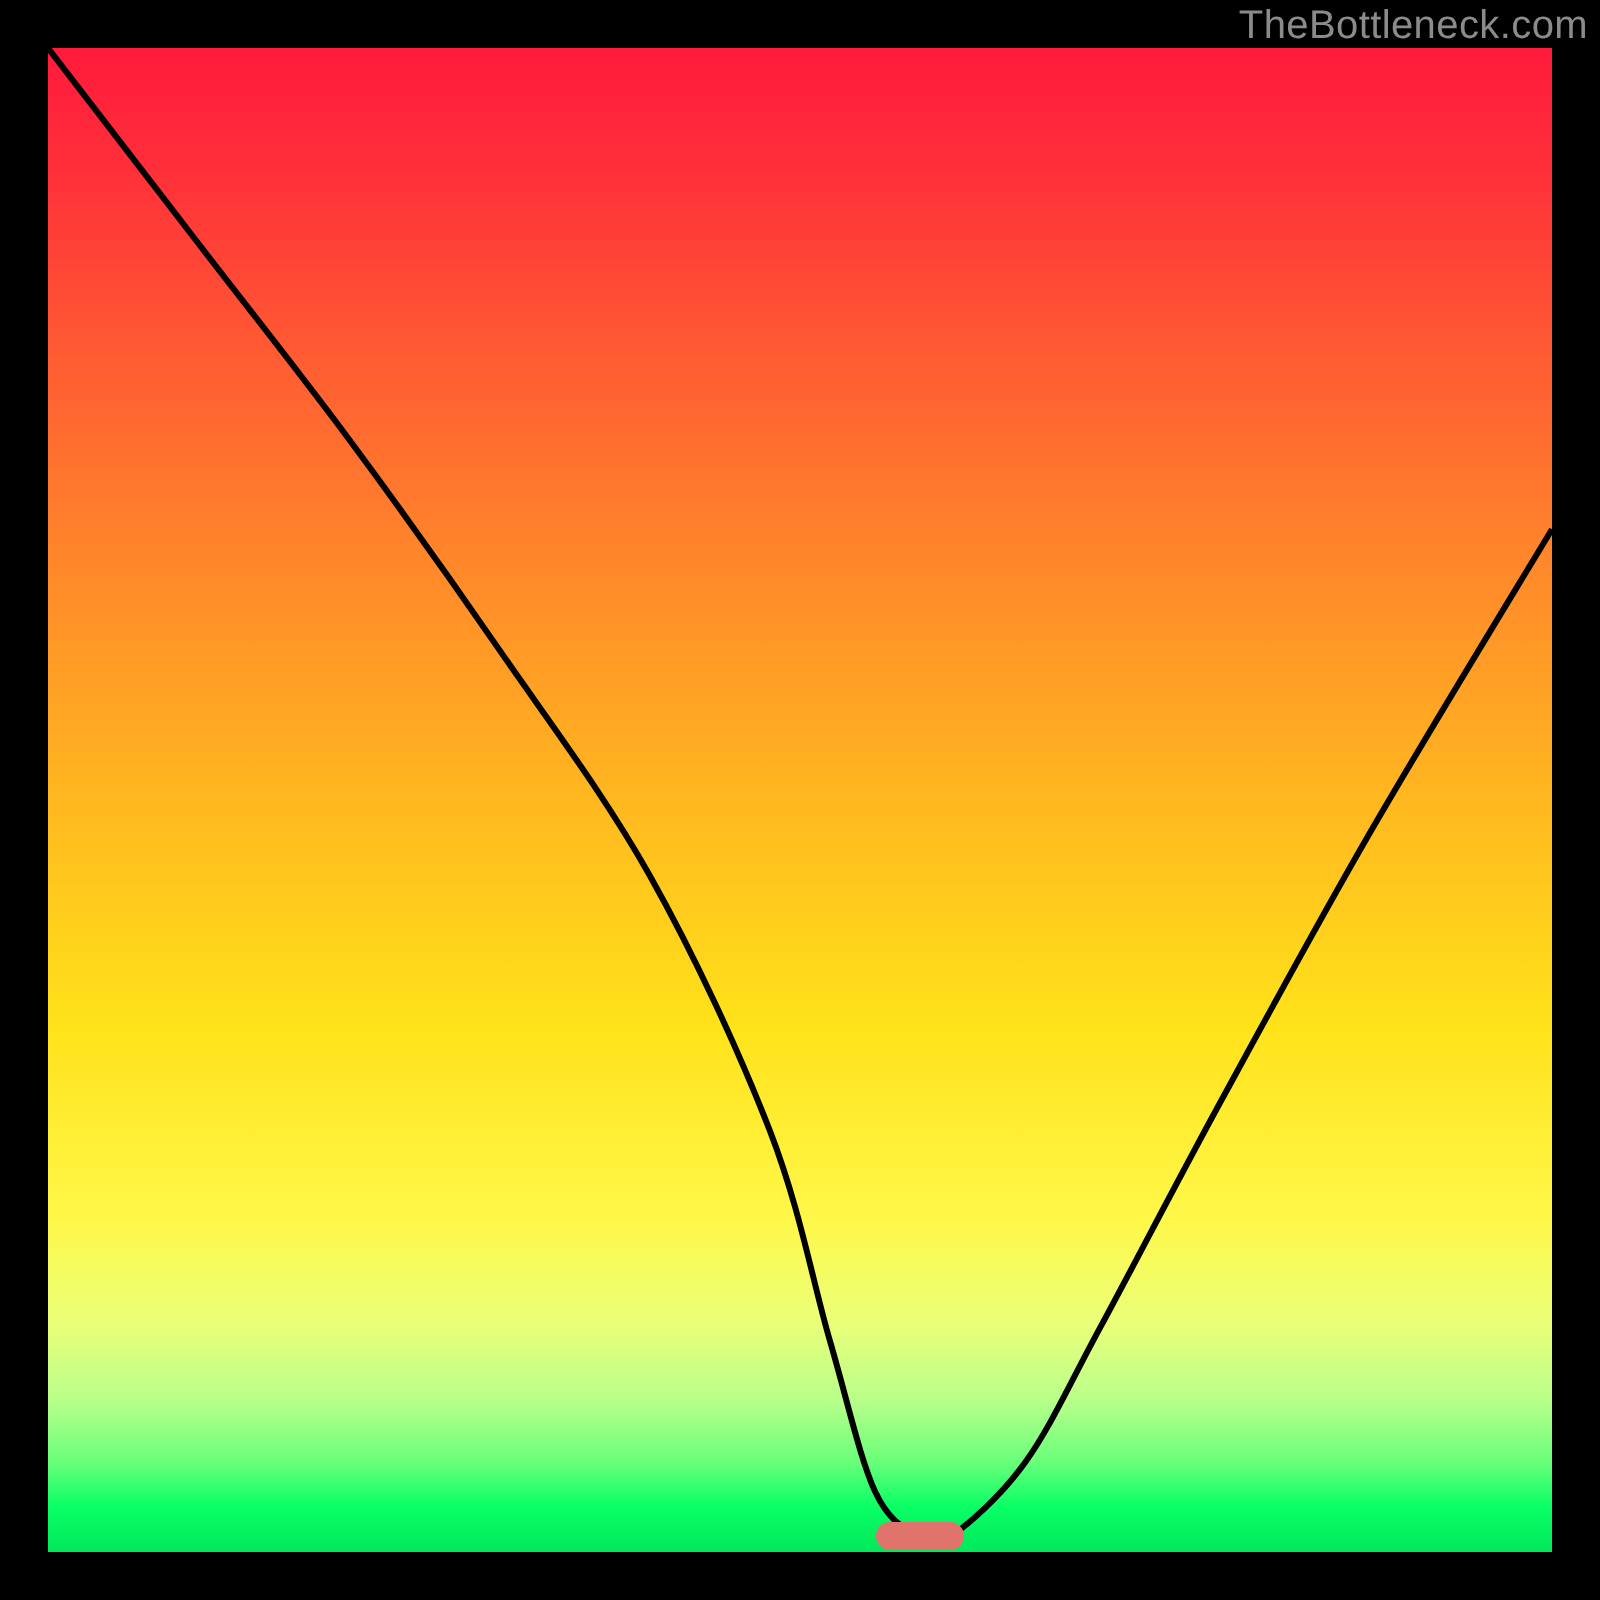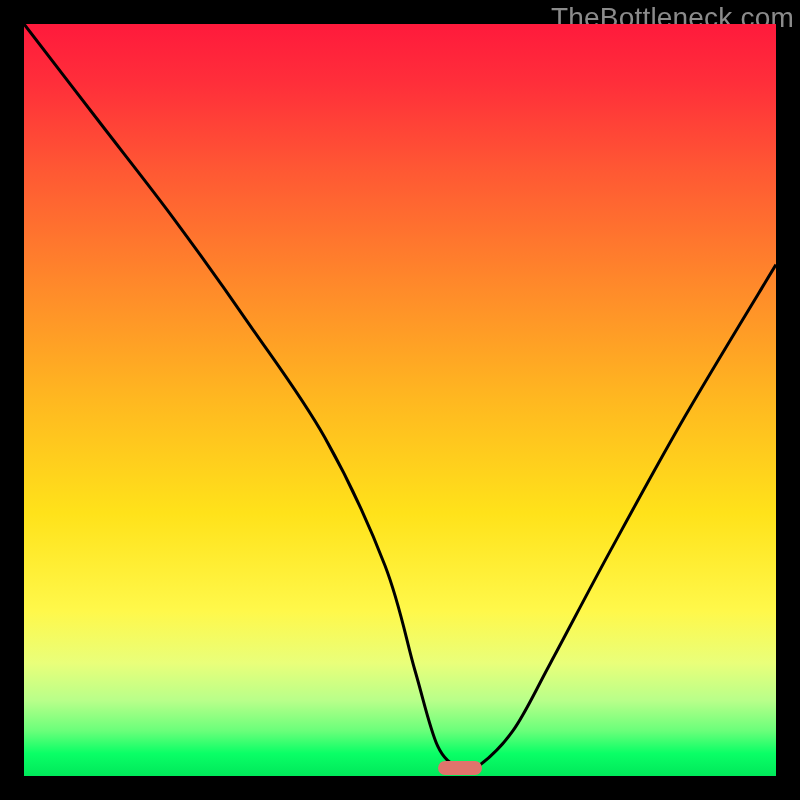--- a/index.html
+++ b/index.html
@@ -47,21 +47,21 @@
     left: 0;
     top: 0;
     width: 752px;
     height: 752px;
   }
   .watermark {
     position: absolute;
     top: 2px;
     right: 6px;
     color: #8b8b8b;
-    font-size: 28px;
+    font-size: 20px;
     letter-spacing: 0.2px;
     font-weight: 400;
     user-select: none;
   }
   .marker {
     position: absolute;
     width: 44px;
     height: 14px;
     border-radius: 7px;
     background: #e0746c;

